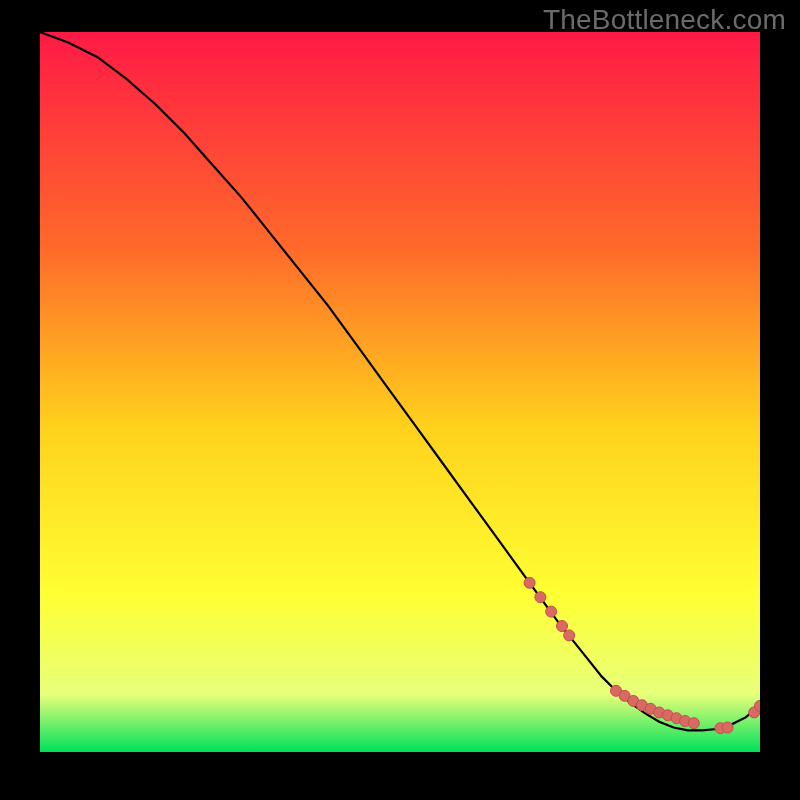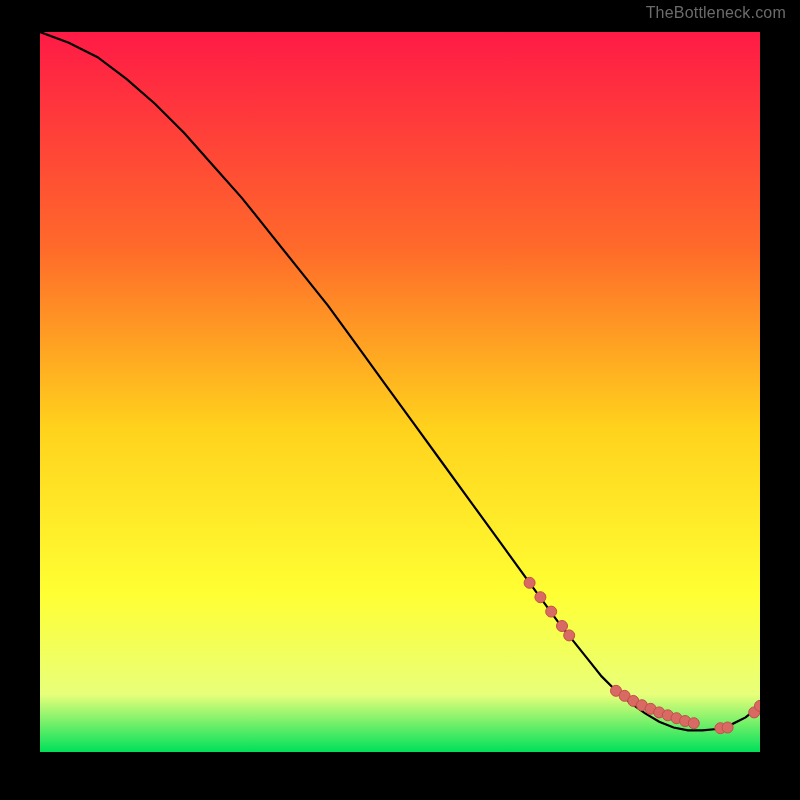--- a/index.html
+++ b/index.html
@@ -15,21 +15,21 @@
     position: relative;
     width: 800px;
     height: 800px;
     background: #000;
   }
   .watermark {
     position: absolute;
     top: 4px;
     right: 14px;
     color: #6b6b6b;
-    font-size: 16px;
+    font-size: 28px;
     font-weight: 500;
     letter-spacing: 0.2px;
     z-index: 4;
   }
   .plot-wrap {
     position: absolute;
     left: 40px;
     top: 32px;
     width: 720px;
     height: 720px;

